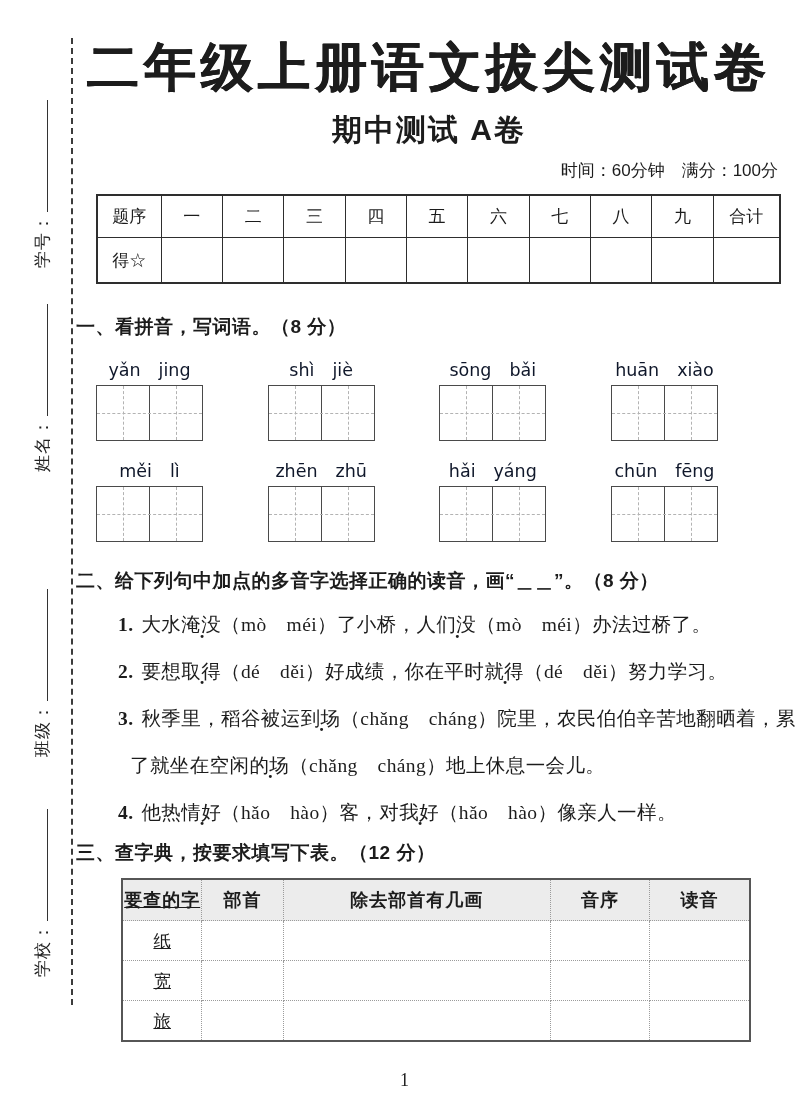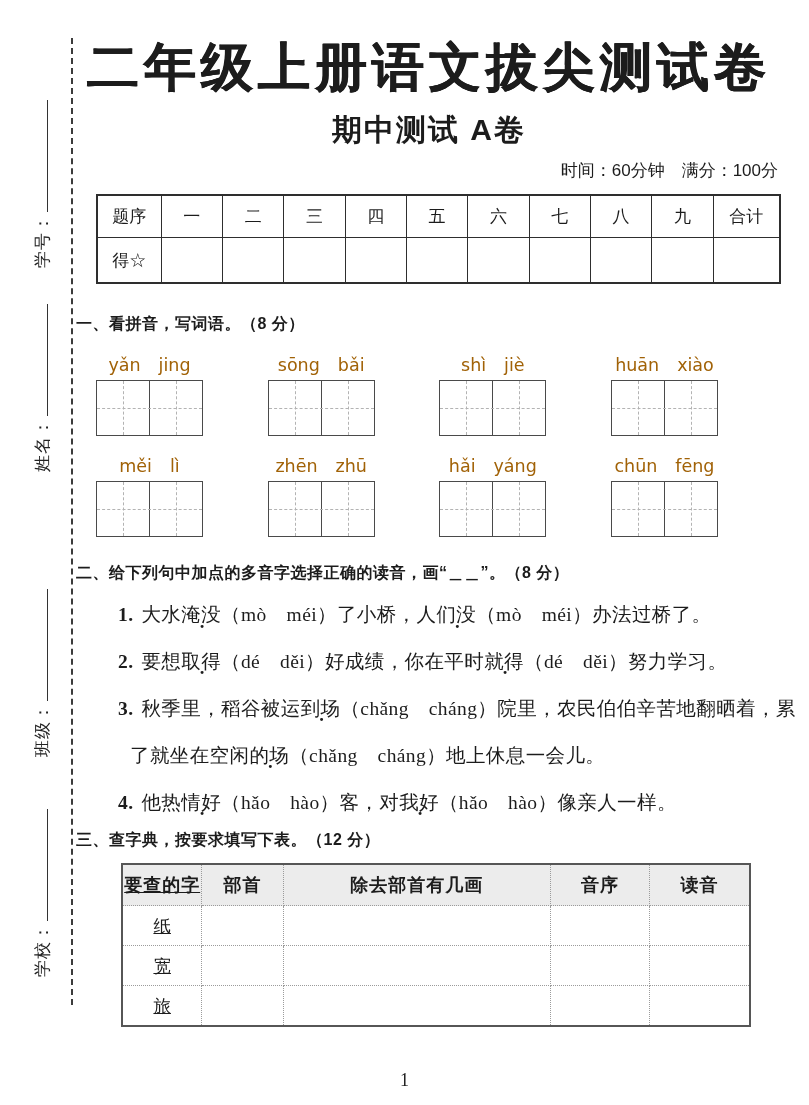--- a/index.html
+++ b/index.html
@@ -47,32 +47,32 @@
   }
   .score-table tr:first-child td { height:41px; }
   .score-table tr:last-child td  { height:44px; }
   .score-table td:first-child { width:9.2%; }
   .score-table td:last-child  { width:9.6%; }
   .score-table tr td:first-child { border-left:none; }
   .score-table tr td:last-child  { border-right:none; }
   .score-table tr:first-child td { border-top:none; }
   .score-table tr:last-child td  { border-bottom:none; }
 
-  .sec-title { font-size:16px; font-weight:bold; letter-spacing:0.5px; }
+  .sec-title { font-size:19px; font-weight:bold; letter-spacing:0.5px; }
   .sec-title.one   { margin:30px 0 0 0; }
   .sec-title.two   { margin:26px 0 8px 0; }
   .sec-title.three { margin:4px 0 0 0; }
 
   
   .pinyin-row { display:flex; justify-content:space-between; width:622px; margin:20px 0 0 20px; }
   .pinyin-row.second { margin-top:20px; }
   .word { width:107px; }
   .pinyin {
     display:flex; justify-content:center; gap:18px;
-    font-family:"DejaVu Sans", sans-serif; font-size:17.5px; color:#a16207;
+    font-family:"DejaVu Sans", sans-serif; font-size:17.5px; color:#0f172a;
     margin-bottom:4px; line-height:1.2;
   }
   .pbox { position:relative; height:54px; border:1.6px solid #4a4a4a; display:flex; background:#fff; }
   .pbox::after {
     content:""; position:absolute; left:0; right:0; top:50%;
     border-top:1.2px dashed #b3b3b3; pointer-events:none;
   }
   .pcell { flex:1; position:relative; }
   .pcell:first-child { border-right:1.4px solid #4a4a4a; }
   .pcell::before {
@@ -182,32 +182,32 @@
             <span>yǎn</span>
             <span>jing</span>
           </div>
         <div class="pbox">
             <div class="pcell"></div>
             <div class="pcell"></div>
           </div>
       </div>
       <div class="word">
         <div class="pinyin">
+            <span>shì</span>
+            <span>jiè</span>
+          </div>
+        <div class="pbox">
+            <div class="pcell"></div>
+            <div class="pcell"></div>
+          </div>
+      </div>
+      <div class="word">
+        <div class="pinyin">
             <span>sōng</span>
             <span>bǎi</span>
-          </div>
-        <div class="pbox">
-            <div class="pcell"></div>
-            <div class="pcell"></div>
-          </div>
-      </div>
-      <div class="word">
-        <div class="pinyin">
-            <span>shì</span>
-            <span>jiè</span>
           </div>
         <div class="pbox">
             <div class="pcell"></div>
             <div class="pcell"></div>
           </div>
       </div>
       <div class="word">
         <div class="pinyin">
             <span>huān</span>
             <span>xiào</span>

